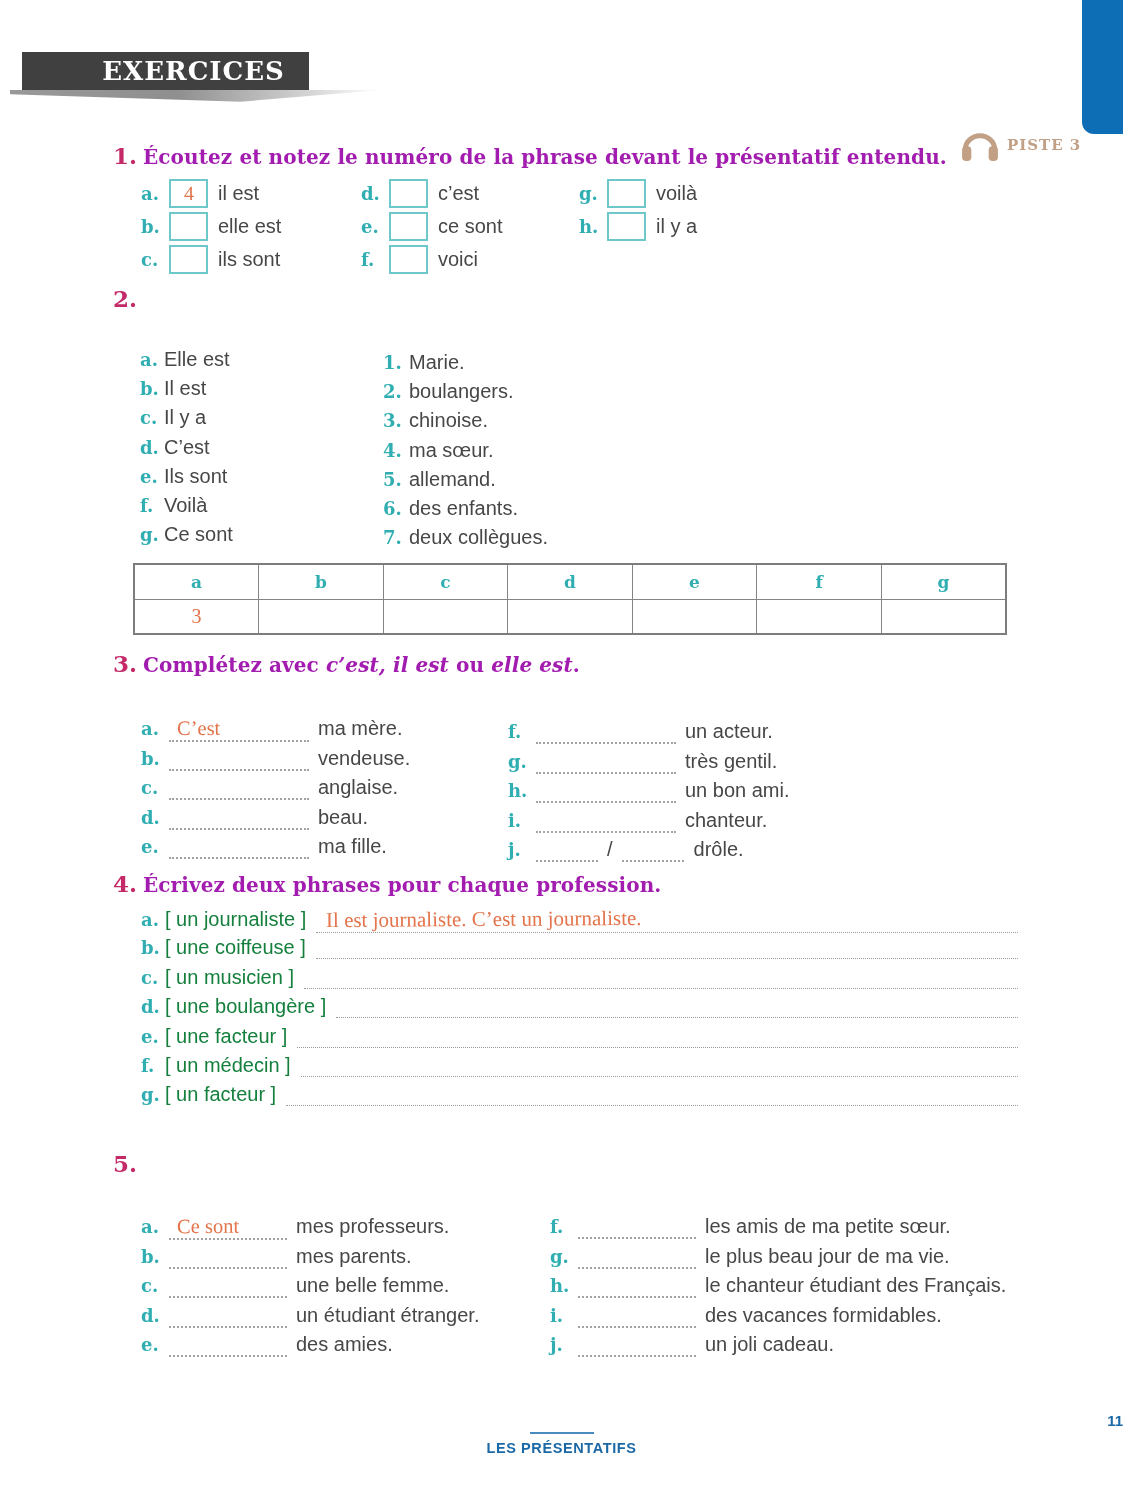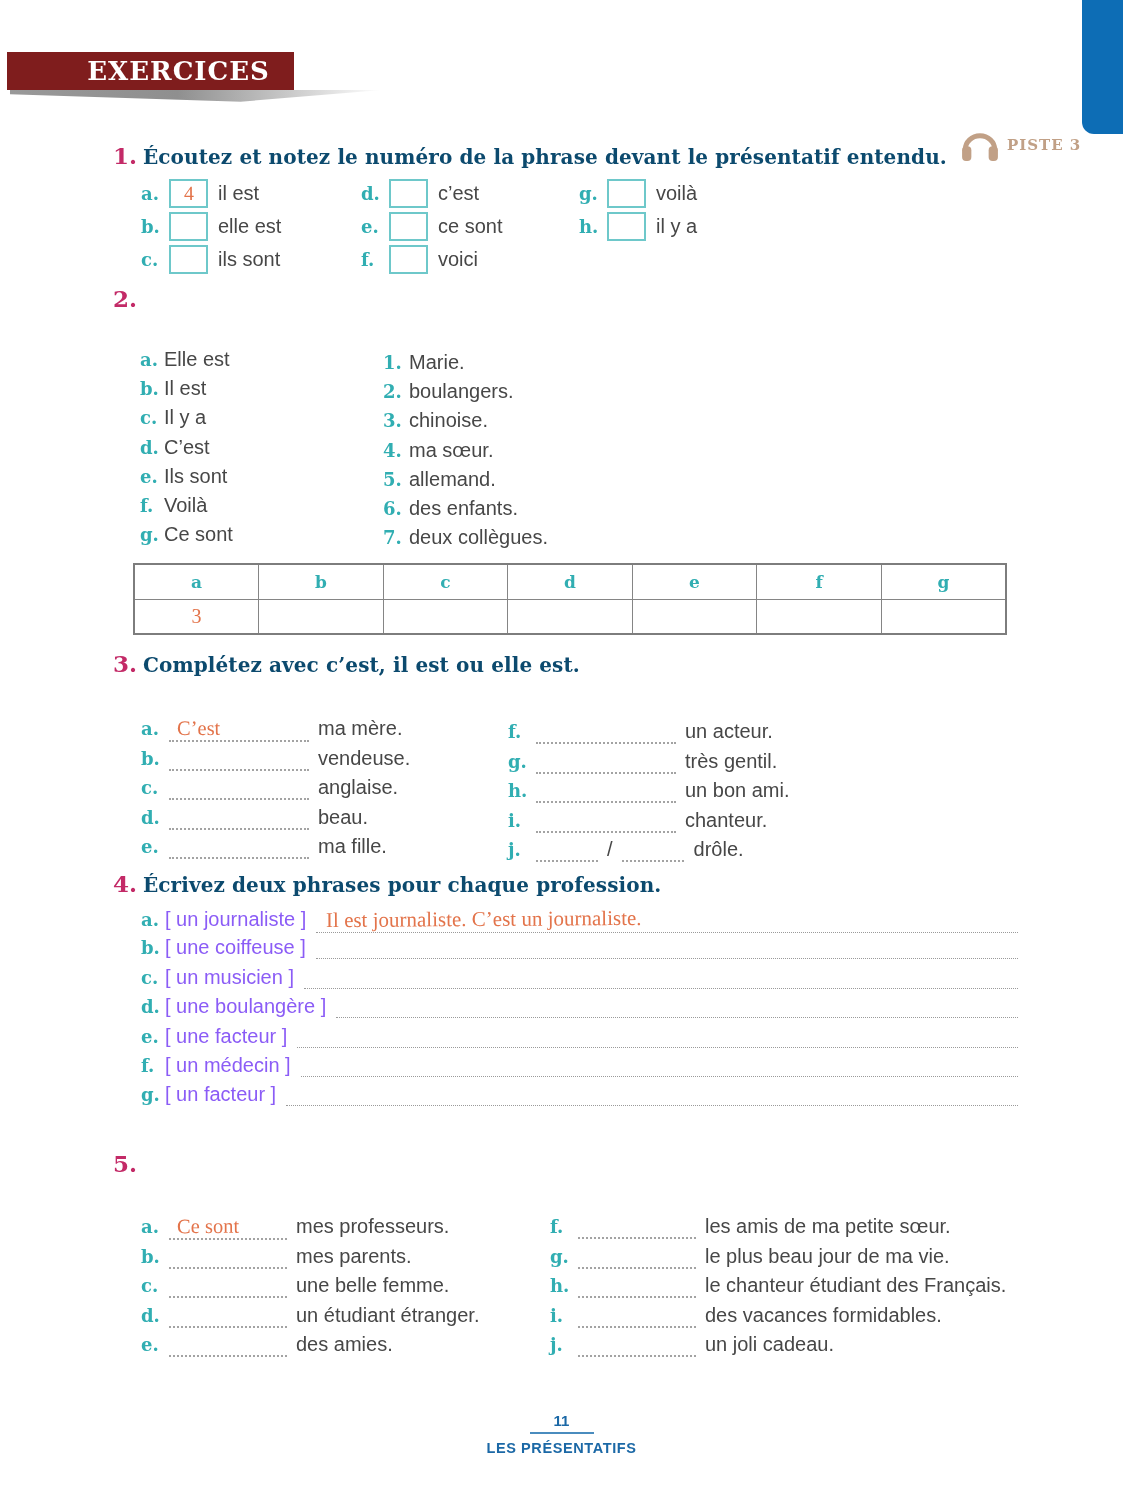--- a/index.html
+++ b/index.html
@@ -11,36 +11,36 @@
   .slab { font-family:"DejaVu Serif", serif; font-weight:bold; }
 
   
   .corner-tab {
     position:absolute; top:0; right:0; width:41px; height:134px;
     background:#0d6db5; border-radius:0 0 0 12px;
   }
 
   
   .banner {
-    position:absolute; left:7px; top:52px; width:287px; height:38px;
-    background:#7f1d1d; display:flex; align-items:center; justify-content:center;
+    position:absolute; left:22px; top:52px; width:287px; height:38px;
+    background:#404040; display:flex; align-items:center; justify-content:center;
     padding-left:56px;
   }
   .banner-label { color:#ffffff; font-size:26px; letter-spacing:1px; }
   .banner-shadow {
     position:absolute; left:10px; top:90px; width:372px; height:13px;
     background:linear-gradient(to right,#999999 0%,#8f8f8f 45%,#c9c9c9 75%,rgba(255,255,255,0) 100%);
     clip-path:polygon(0 0,100% 0,62% 90%,0 32%);
   }
 
   .section { position:absolute; left:113px; width:920px; }
   .ex-header { display:flex; align-items:baseline; white-space:nowrap; }
   .ex-number { color:#c32a67; font-size:23px; width:30px; flex:none; }
-  .ex-title  { color:#0c4a6e; font-size:20px; letter-spacing:0.1px; }
-  .ex-title .it { }
+  .ex-title  { color:#a21caf; font-size:20px; letter-spacing:0.1px; }
+  .ex-title .it { font-style:italic; }
 
   .letter { font-family:"DejaVu Serif", serif; font-weight:bold; color:#31aeb2;
             font-size:18px; width:24px; flex:none; }
   .lbl { color:#474747; font-size:20px; white-space:nowrap; }
   .hand { font-family:"Liberation Serif", serif; color:#e3744b; font-size:21px;
           white-space:nowrap; transform:rotate(-0.4deg); }
 
   
   .ex1-grid { position:relative; margin-top:8px; height:102px; }
   .ex1-col { position:absolute; top:0; }
@@ -77,27 +77,27 @@
   .blank { display:inline-block; border-bottom:2px dotted #a3a3a3; flex:none; }
   .blank .hand { padding-left:8px; font-size:20.5px; display:inline-block; }
   .b140 { width:140px; margin:0 9px 0 4px; }
   .b118 { width:118px; margin:0 9px 0 4px; }
   .b62  { width:62px;  margin:0 4px 0 4px; }
   .slash { color:#474747; font-size:20px; margin:0 5px; }
 
   
   .ex4-rows { margin-top:10px; padding-left:28px; }
   .ex4-row { height:29.4px; display:flex; align-items:baseline; }
-  .bracket { color:#8b5cf6; font-size:20px; white-space:nowrap; flex:none; }
+  .bracket { color:#15803d; font-size:20px; white-space:nowrap; flex:none; }
   .wline { flex:1; border-bottom:1.6px dotted #9a9a9a; margin-left:10px; min-width:40px; }
   .wline .hand { padding-left:10px; display:inline-block; }
 
   
   .footer { position:absolute; left:0; top:1412px; width:100%; text-align:center; }
-  .page-num { color:#1b68a6; font-size:15px; font-weight:bold; }
+  .page-num { color:#1b68a6; font-size:15px; font-weight:bold;text-align:right; }
   .page-rule { width:64px; border-top:2px solid #4a8cbe; margin:3px auto 6px auto; }
   .chapter { color:#1b68a6; font-size:14.5px; font-weight:bold; letter-spacing:0.6px; }
 
   
   #ex1 { top:126px; } #ex2 { top:285px; } #ex3 { top:650px; }
   #ex4 { top:870px; width:905px; } #ex5 { top:1150px; }
   .ex3-left  { left:28px;  top:40px; }
   .ex3-right { left:395px; top:43px; }
   .ex5-left  { left:28px;  top:38px; }
   .ex5-right { left:437px; top:38px; }

